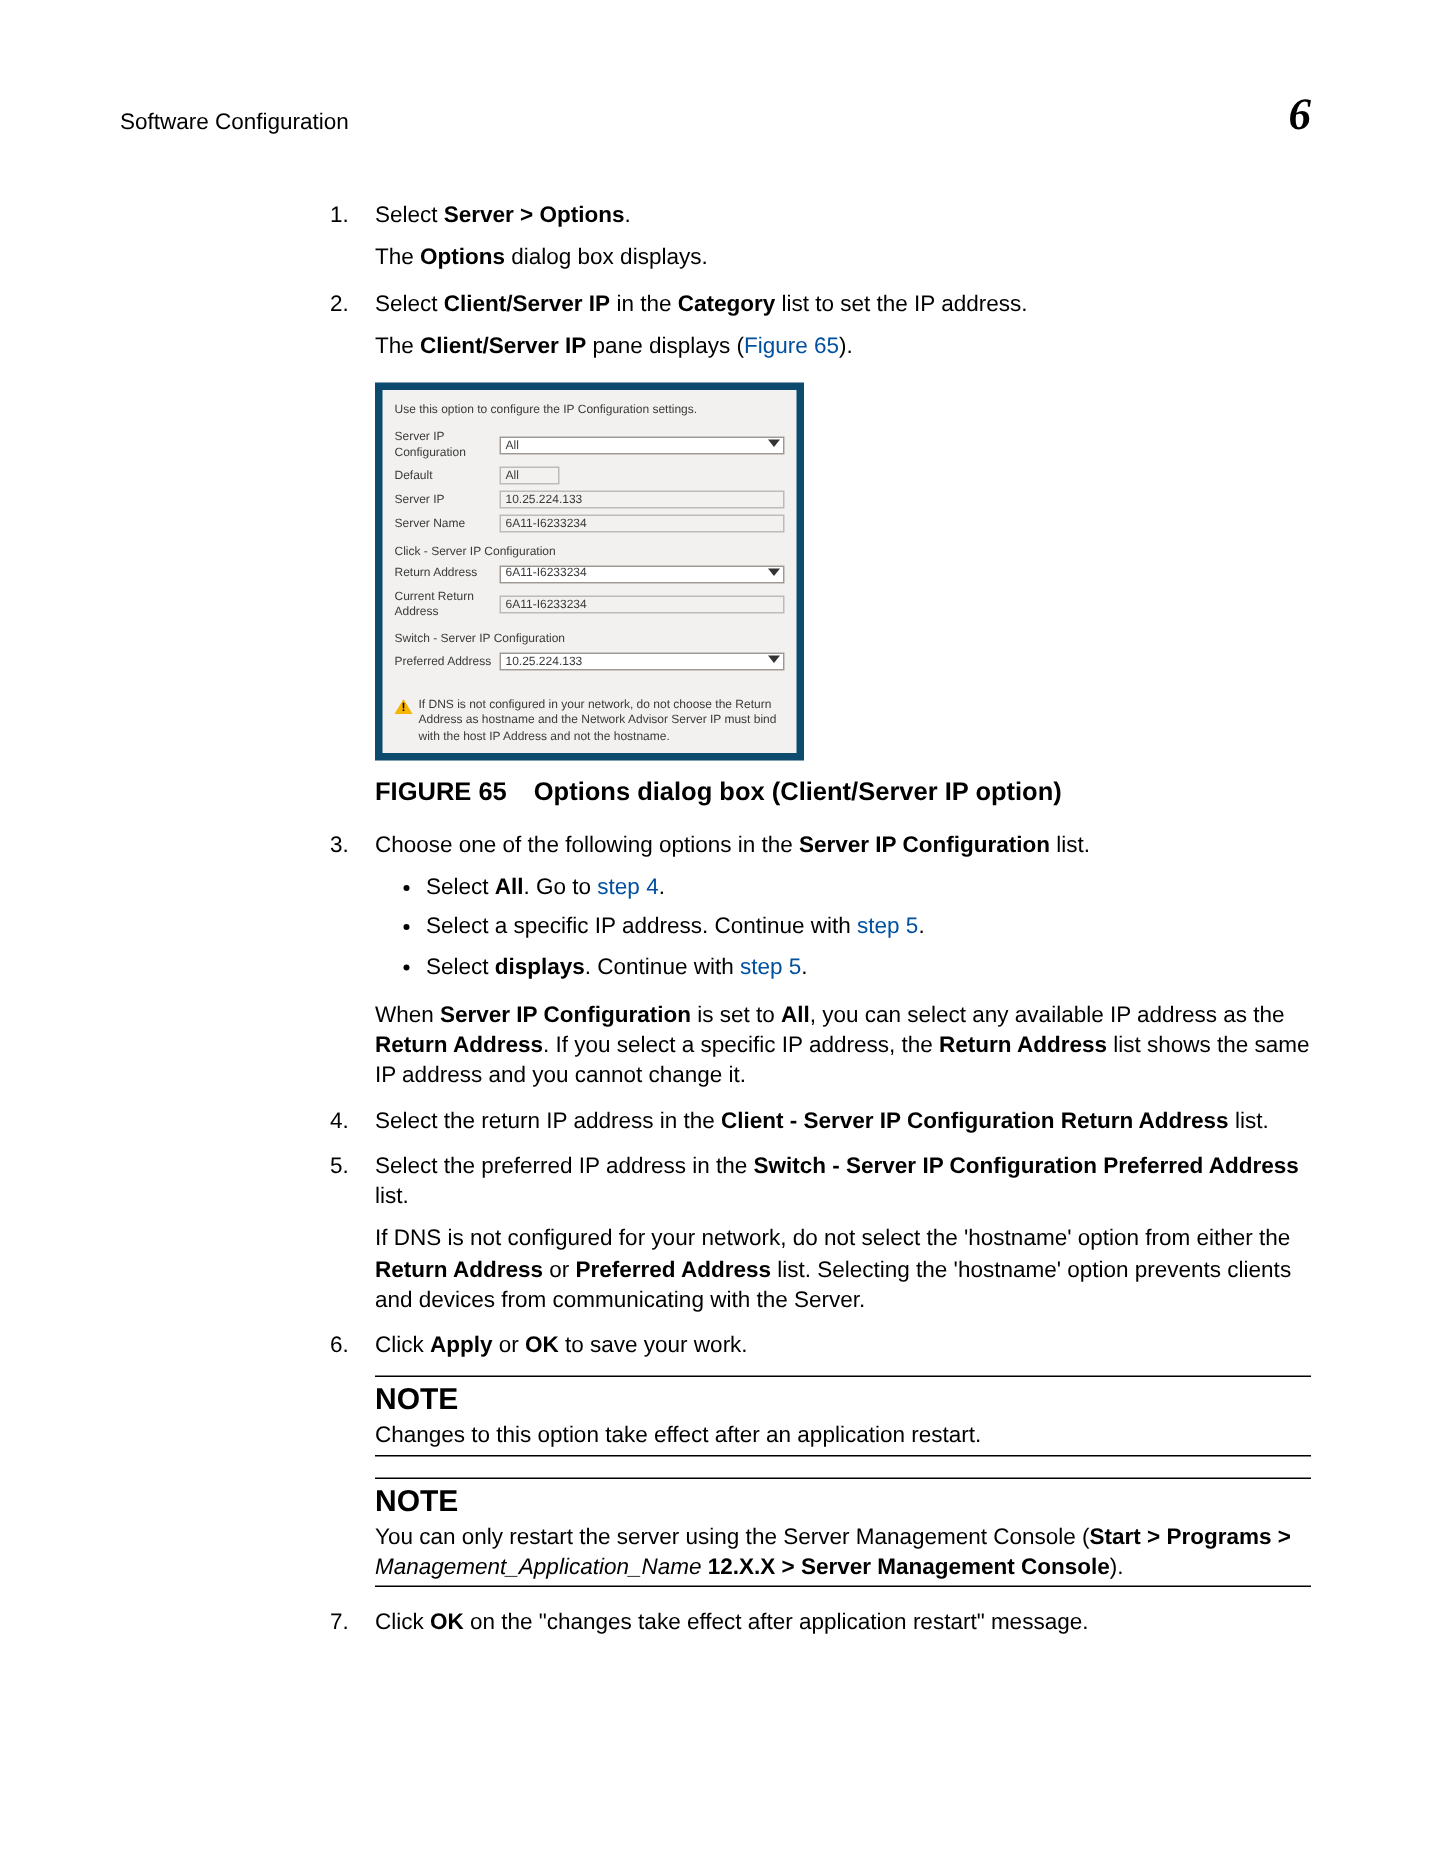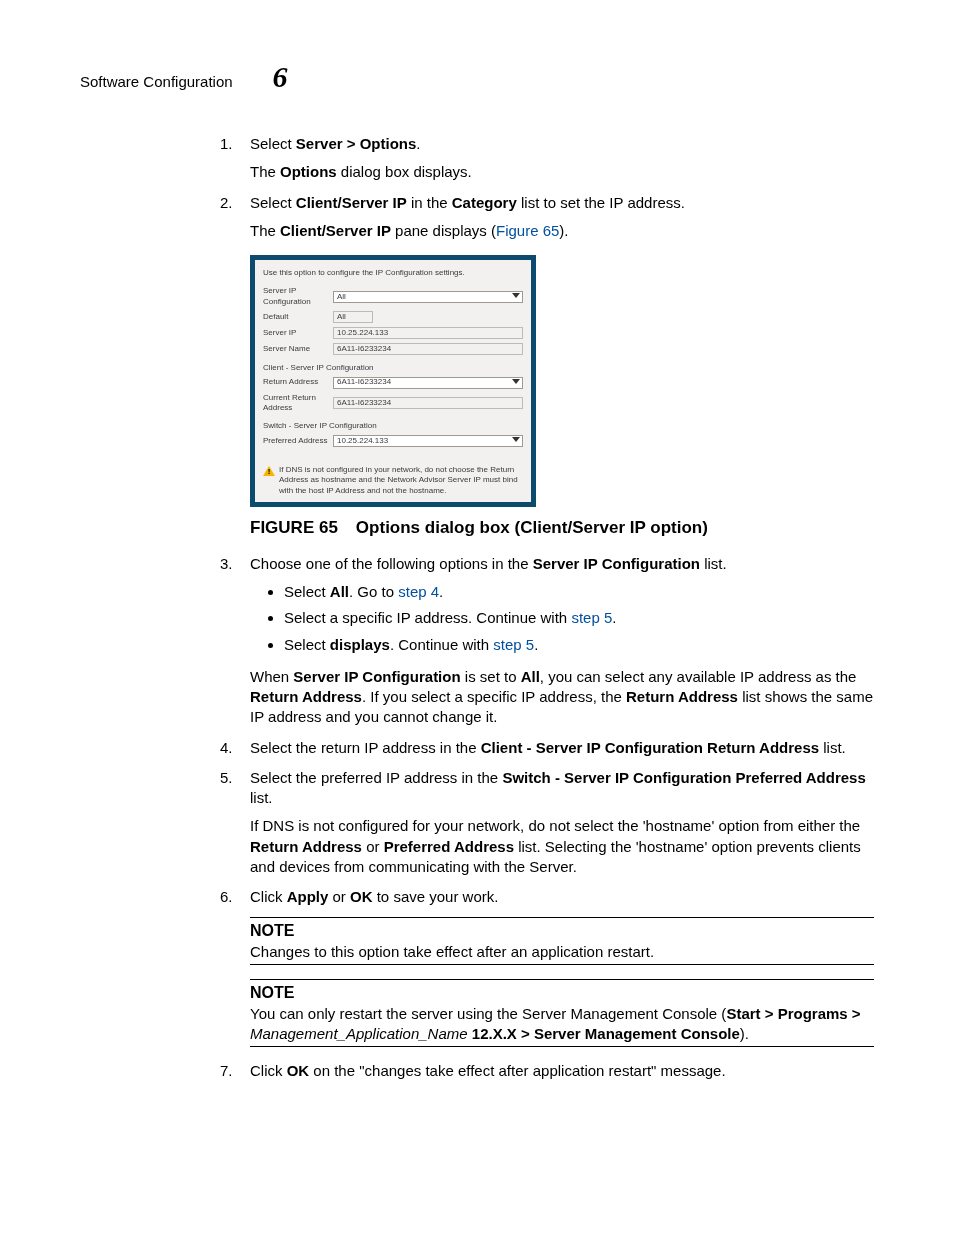--- a/index.html
+++ b/index.html
@@ -1,17 +1,17 @@
 <!DOCTYPE html>
 <html><head>
 <meta charset="utf-8">
 <style>
   html,body{margin:0;padding:0;background:#fff;color:#000;font-family:Arial,Helvetica,sans-serif;}
   .page{width:954px;height:1235px;position:relative;box-sizing:border-box;padding:60px 80px 40px 80px;}
-  .header{display:flex;justify-content:flex-start;align-items:baseline;margin-bottom:40px;}
+  .header{display:flex;justify-content:space-between;align-items:baseline;margin-bottom:40px;}
   .header-title{font-size:15px;margin-right:40px;}
   .header-num{font-family:Georgia,'Times New Roman',serif;font-size:30px;font-weight:bold;font-style:italic;}
   .content{margin-left:140px;font-size:15px;line-height:1.35;}
   p{margin:0 0 12px 0;}
   ol.steps{list-style:none;padding:0;margin:0;}
   ol.steps>li{position:relative;padding-left:30px;margin-bottom:10px;}
   ol.steps>li::before{content:attr(data-marker);position:absolute;left:0;top:0;}
   ol.steps>li>.sub{margin-top:8px;margin-bottom:8px;}
   ul.bullets{list-style:disc;margin:8px 0 12px 34px;padding:0;}
   ul.bullets>li{margin-bottom:6px;}
@@ -30,21 +30,21 @@
   .fld.ro{background:#f2f1f0;border-color:#bbb;}
   .dd{position:relative;}
   .dd .caret{position:absolute;right:2px;top:1px;border-left:4px solid transparent;border-right:4px solid transparent;border-top:5px solid #333;}
   .sect{margin-top:8px;margin-bottom:3px;}
   .warn{display:flex;align-items:flex-start;margin-top:18px;gap:4px;}
   .warn-icon{width:12px;height:12px;flex:none;position:relative;}
   .warn-icon::before{content:"";position:absolute;left:0;top:1px;border-left:6px solid transparent;border-right:6px solid transparent;border-bottom:10px solid #f7b500;}
   .warn-icon::after{content:"!";position:absolute;left:0;width:12px;text-align:center;top:2px;font-size:8px;font-weight:bold;color:#000;}
   .note{margin:10px 0 14px 0;}
   .note-rule{border:none;border-top:1px solid #000;margin:2px 0 2px 0;}
-  .note-label{font-weight:bold;font-size:16px;}
+  .note-label{font-weight:bold;font-size:20px;}
 </style>
 </head>
 <body>
 
 <div class="page">
   <div class="header">
     <span class="header-title">Software Configuration</span>
     <span class="header-num">6</span>
   </div>
 
@@ -85,21 +85,21 @@
                   <span>10.25.224.133</span>
                 </div>
             </div>
             <div class="row">
               <div class="lbl">Server Name</div>
               <div class="fld ro">
                   <span>6A11-I6233234</span>
                 </div>
             </div>
 
-            <div class="sect">Client - Server IP Configuration</div>
+            <div class="sect">Click - Server IP Configuration</div>
             <div class="row">
               <div class="lbl">Return Address</div>
               <div class="fld dd">
                   <span>6A11-I6233234</span>
                   <span class="caret"></span>
                 </div>
             </div>
             <div class="row">
               <div class="lbl">Current Return Address</div>
               <div class="fld ro">

